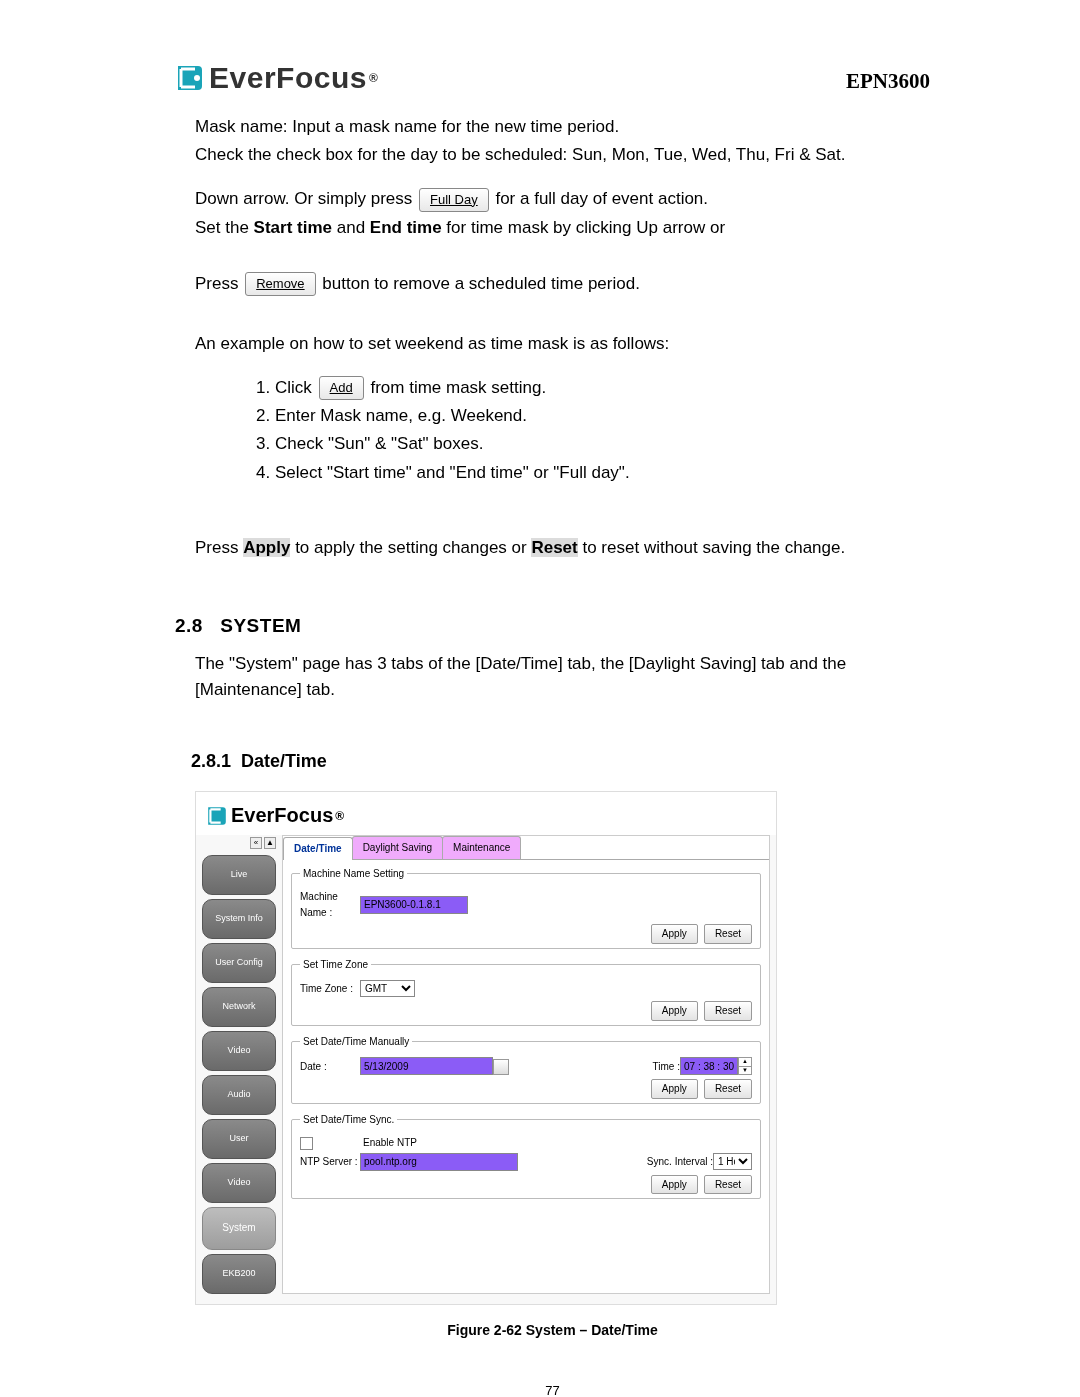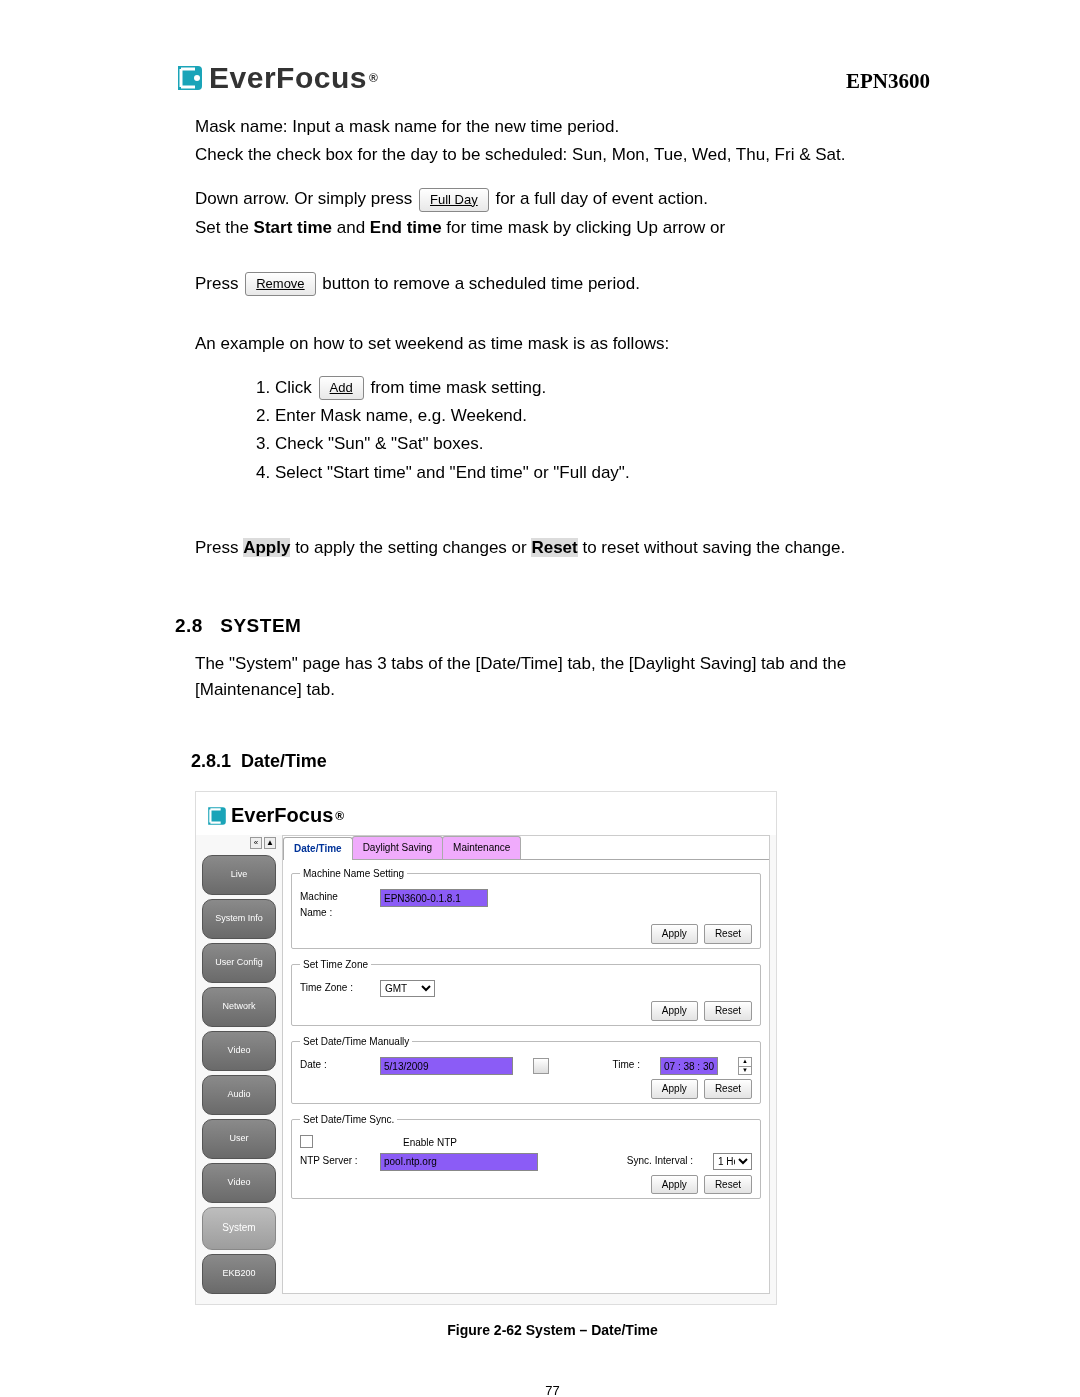--- a/index.html
+++ b/index.html
@@ -100,21 +100,21 @@
     margin-left:6px;
     border:1px solid #ccc;
     padding:0;
   }
   .tabs { display:flex; border-bottom:1px solid #aaa; font-size:10px;}
   .tab { padding:3px 10px; border:1px solid #aaa; border-bottom:none; border-top-left-radius:3px; border-top-right-radius:3px; margin-right:-1px; background:#f0abfc;}
   .tab.on { background:#fff; color:#003399; font-weight:bold; position:relative; top:1px;}
   .panel-inner { padding: 6px 8px 8px 8px; }
   fieldset { border:1px solid #bbb; border-radius:2px; margin:0 0 8px 0; padding:6px 8px 4px 8px; font-size:10px;}
   legend { font-size:10px; padding:0 3px;}
-  .row { display:flex; gap:20px; margin:2px 0;}
+  .row { display:flex; align-items:center; gap:0; margin:2px 0;}
   .lbl { width:60px; font-size:10px;}
   .txt { border:1px solid #888; font-size:10px; padding:1px 3px; height:14px; box-sizing:content-box; background:#8b5cf6;}
   .w-name{width:100px;}
   .w-date{width:125px;}
   .w-time{width:50px; text-align:left;}
   .w-ntp{width:150px;}
   .sel { border:1px solid #888; font-size:10px; height:17px; background:#fff;}
   .btnrow { display:flex; justify-content:flex-end; gap:6px; margin-top:4px;}
   .minibtn{ font-size:10px; border:1px solid #999; background:linear-gradient(#fff,#e3e3e3); padding:1px 10px; border-radius:2px;}
   .cal-ico{ width:14px; height:14px; border:1px solid #999; display:inline-block; background:linear-gradient(#fff,#ddd); position:relative; top:1px;}

